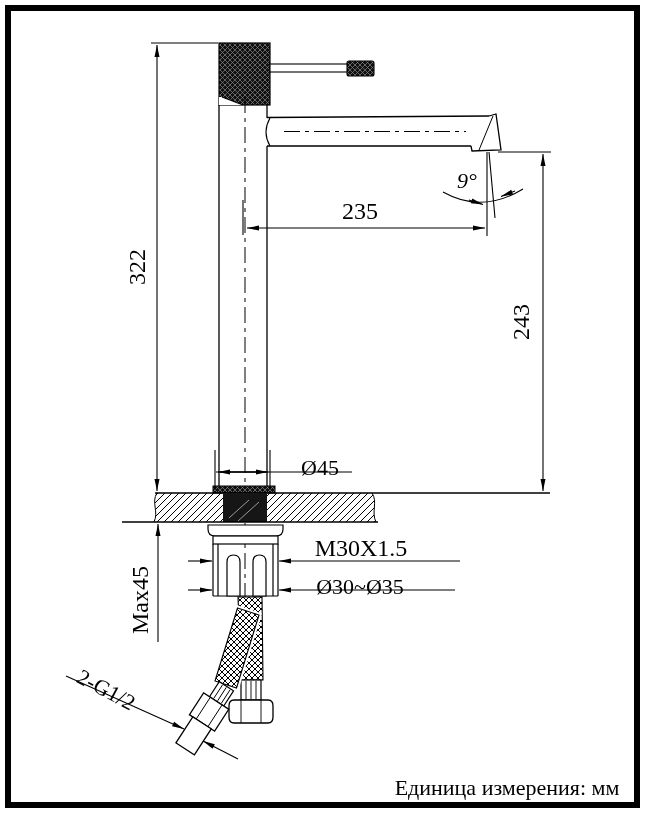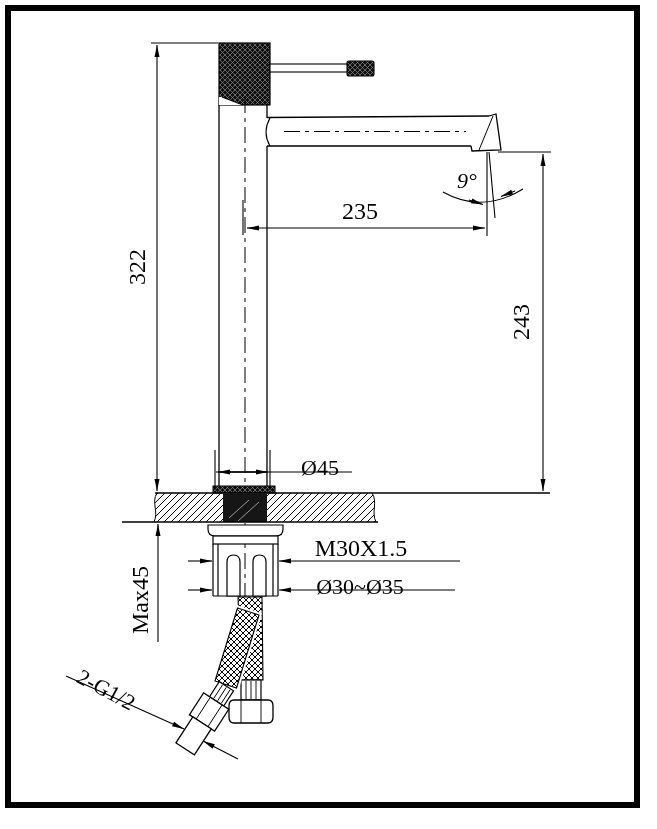--- a/index.html
+++ b/index.html
@@ -164,13 +164,14 @@
   <span class="dim" style="left:320px;top:468px;font-size:22px;">Ø45</span>
 
   <span class="dim" style="left:361px;top:548px;font-size:24px;">M30X1.5</span>
 
   <span class="dim" style="left:360px;top:576px;font-size:22px;margin-top:11px;">Ø30~Ø35</span>
 
   <span class="dim rot" style="left:140px;top:600px;font-size:24px;">Max45</span>
 
   <span class="dim slant" style="left:106px;top:690px;font-size:22px;">2-G1/2</span>
 
+  <span class="dim units" style="left:507px;top:788px;">Единица измерения: мм</span>
 </div>
 
 </body></html>

